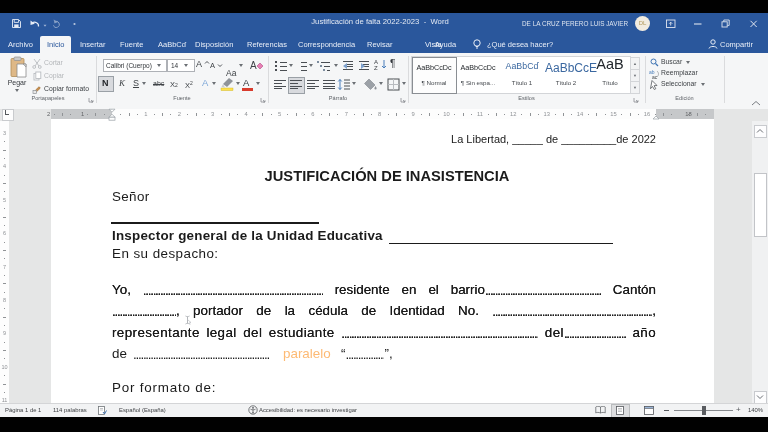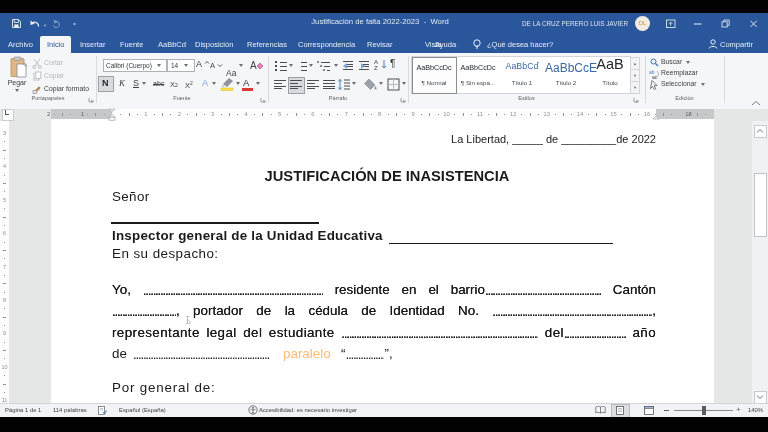--- a/index.html
+++ b/index.html
@@ -405,21 +405,21 @@
 <div class="abs" style="left:112px;top:246px;font-size:13.4px;color:#1b1b1b;letter-spacing:0.45px;">En su despacho:</div>
 <div style="position:absolute;left:112px;width:544px;font-size:13.4px;color:#1b1b1b;text-align:justify;text-align-last:justify;text-shadow:0 0 0.3px #1b1b1b;top:281.5px;">Yo, <span style="display:inline-block;overflow:hidden;width:180px;height:14px;vertical-align:-3px;letter-spacing:-1.25px;white-space:nowrap;">................................................................................................</span> residente en el barrio<span style="display:inline-block;overflow:hidden;width:116px;height:14px;vertical-align:-3px;letter-spacing:-1.25px;white-space:nowrap;">................................................................</span> Cantón</div>
 <div style="position:absolute;left:112px;width:544px;font-size:13.4px;color:#1b1b1b;text-align:justify;text-align-last:justify;text-shadow:0 0 0.3px #1b1b1b;top:303px;"><span style="display:inline-block;overflow:hidden;width:64px;height:14px;vertical-align:-3px;letter-spacing:-1.25px;white-space:nowrap;">......................................</span>, portador de la cédula de Identidad No. <span style="display:inline-block;overflow:hidden;width:160px;height:14px;vertical-align:-3px;letter-spacing:-1.25px;white-space:nowrap;">......................................................................................</span>,</div>
 <div style="position:absolute;left:112px;width:544px;font-size:13.4px;color:#1b1b1b;text-align:justify;text-align-last:justify;text-shadow:0 0 0.3px #1b1b1b;top:324.5px;letter-spacing:0.4px;">representante legal del estudiante <span style="display:inline-block;overflow:hidden;width:197px;height:14px;vertical-align:-3px;letter-spacing:-1.25px;white-space:nowrap;">........................................................................................................</span> del<span style="display:inline-block;overflow:hidden;width:62px;height:14px;vertical-align:-3px;letter-spacing:-1.25px;white-space:nowrap;">.....................................</span> año</div>
 <div class="abs" style="left:112px;top:346px;width:544px;height:18px;">
     <div class="abs" style="left:0px;top:0;font-size:13.4px;color:#1b1b1b;white-space:nowrap;">de</div>
     <div class="abs" style="left:21px;top:0;font-size:13.4px;color:#1b1b1b;white-space:nowrap;"><span style="display:inline-block;overflow:hidden;width:136px;height:14px;vertical-align:-3px;letter-spacing:-1.25px;white-space:nowrap;">..........................................................................</span></div>
     <div class="abs" style="left:171px;top:0;font-size:13.4px;color:#fdba74;white-space:nowrap;">paralelo</div>
     <div class="abs" style="left:229px;top:0;font-size:13.4px;color:#1b1b1b;white-space:nowrap;">“<span style="display:inline-block;overflow:hidden;width:39px;height:14px;vertical-align:-3px;letter-spacing:-1.25px;white-space:nowrap;">.........................</span>”,</div>
   </div>
-<div class="abs" style="left:112px;top:379.5px;font-size:13.4px;color:#1b1b1b;letter-spacing:0.8px;">Por general de:</div>
+<div class="abs" style="left:112px;top:379.5px;font-size:13.4px;color:#1b1b1b;letter-spacing:0.8px;">Por formato de:</div>
 <svg class="abs" style="left:184px;top:315px;" width="10" height="10" viewBox="0 0 10 10">
 <path d="M1.5 1 c1.2 0.8 2.8 0.8 4 0 M1.5 9 c1.2 -0.8 2.8 -0.8 4 0 M3.5 1.5 v7" stroke="#b3b6ba" fill="none" stroke-width="1"></path>
 <path d="M3.5 4.5 l3.5 3 l-1.7 0.3 l0.9 1.7" stroke="#c0c3c7" fill="none" stroke-width="0.8"></path>
 </svg>
 <div class="abs" style="left:0;top:403px;width:768px;height:14px;background:#f2f3f4;border-top:1px solid #d4d5d7;box-sizing:border-box;"></div>
 <div class="abs" style="left:5px;top:407px;font-size:5.9px;color:#3c3f42;">Página 1 de 1</div>
 <div class="abs" style="left:53px;top:407px;font-size:5.9px;color:#3c3f42;">114 palabras</div>
 <svg class="abs" style="left:98px;top:405.5px;" width="9" height="9" viewBox="0 0 9 9">
 <rect x="0.5" y="0.5" width="6" height="8" fill="#fff" stroke="#717579" stroke-width="0.8"></rect>
 <path d="M2 2.5 h3 M2 4 h3" stroke="#9a9da1" stroke-width="0.6"></path>

